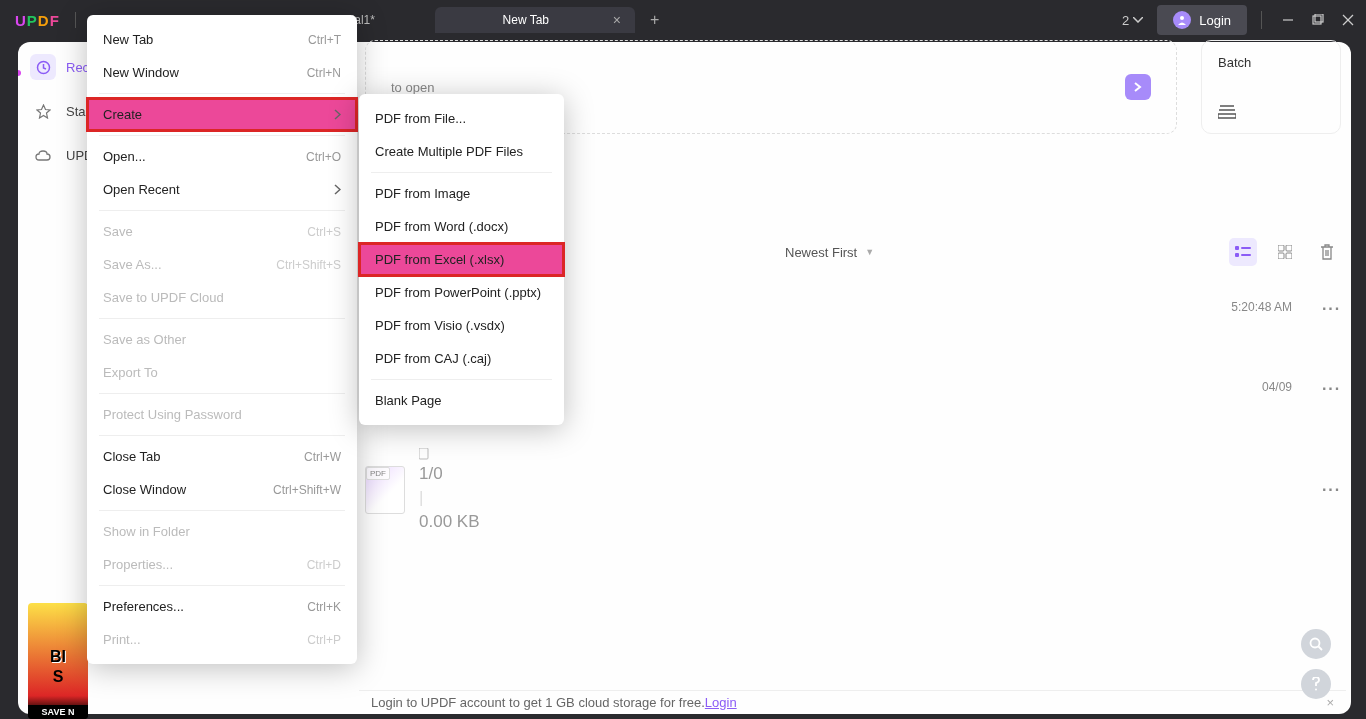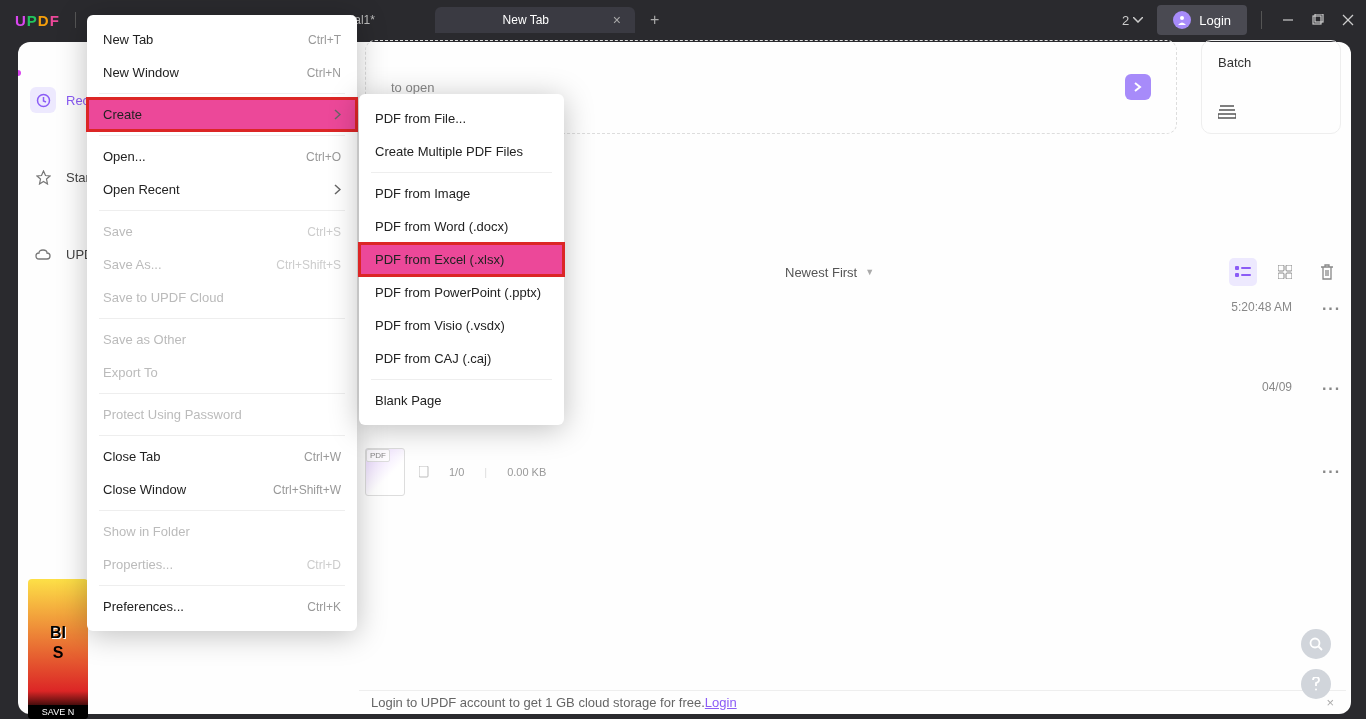--- a/index.html
+++ b/index.html
@@ -25,51 +25,51 @@
 .login-avatar { width: 18px; height: 18px; border-radius: 50%; background: #a78bfa; display: flex; align-items: center; justify-content: center; font-size: 10px; color: #fff; }
 .win-controls { display: flex; gap: 18px; color: #ccc; margin-left: 6px; }
 .win-ctrl { width: 12px; height: 12px; display: flex; align-items: center; justify-content: center; }
 .sep-vert { width: 1px; height: 18px; background: #555; }
 
 
 .main { position: absolute; top: 42px; left: 18px; right: 15px; bottom: 5px; background: #fefefe; border-radius: 12px; display: flex; overflow: hidden; }
 .dot-indicator { position: absolute; left: -3px; top: 28px; width: 6px; height: 6px; border-radius: 50%; background: #d946ef; }
 
 .sidebar-wide { position: absolute; left: 30px; top: 54px; width: 80px; display: flex; flex-direction: column; gap: 18px; }
-.side-item { display: flex; align-items: center; gap: 10px; font-size: 13px; color: #444; margin-top: 33px; }
+.side-item { display: flex; align-items: center; gap: 10px; font-size: 13px; color: #444; }
 .side-icon { width: 26px; height: 26px; display: flex; align-items: center; justify-content: center; border-radius: 6px; }
 .side-icon.recent { background: #ede9fe; color: #8b5cf6; }
 .side-icon.star { color: #777; }
 .side-icon.cloud { color: #777; }
 .side-text.recent { color: #8b5cf6; }
 .top-cards { position: absolute; top: 40px; left: 365px; right: 25px; display: flex; gap: 24px; }
 .open-card { flex: 1; border: 1px dashed #ddd; border-radius: 10px; height: 94px; display: flex; align-items: center; justify-content: space-between; padding: 0 25px; color: #888; font-size: 13px; position: relative; }
 .open-card-arrow { width: 26px; height: 26px; background: #a78bfa; border-radius: 6px; display: flex; align-items: center; justify-content: center; color: #fff; font-weight: bold; }
 .batch-card { width: 140px; border: 1px solid #eee; border-radius: 10px; height: 94px; padding: 14px 16px; display: flex; flex-direction: column; justify-content: space-between; }
 .batch-title { font-size: 13px; color: #333; font-weight: 500; }
 .batch-icon { color: #555; }
 
-.list-header { position: absolute; top: 238px; left: 365px; right: 25px; display: flex; align-items: center; justify-content: flex-end; gap: 14px; margin-top: 20px; }
+.list-header { position: absolute; top: 238px; left: 365px; right: 25px; display: flex; align-items: center; justify-content: flex-end; gap: 14px; }
 .sort-dd { color: #555; font-size: 13px; margin-right: auto; margin-left: 420px; display: flex; align-items: center; gap: 8px;}
 .sort-dd .chev { color: #aaa; font-size: 9px; }
 .view-btn { width: 28px; height: 28px; display: flex; align-items: center; justify-content: center; border-radius: 5px; color: #888;}
 .view-btn.active { background: #ede9fe; color: #8b5cf6; }
 
 .file-row { position: absolute; left: 365px; right: 25px; display: flex; align-items: center; justify-content: space-between; }
 .file-row.r1 { top: 300px; }
 .file-row.r2 { top: 380px; }
 .file-row.r3 { top: 448px; }
 .file-meta { color: #888; font-size: 12px; display: flex; align-items: flex-start; gap: 30px; }
 .more-dots { color: #888; letter-spacing: 1px; font-size: 16px; font-weight: bold;}
 .file-time { width: 130px; text-align: right; }
 
 .pdf-thumb { width: 40px; height: 48px; border: 1px solid #ddd; border-radius: 3px; position: relative; background: linear-gradient(135deg, #e9d5ff 0%, #fff 60%); }
 .pdf-badge { position: absolute; top: 0px; left: 0px; font-size: 8px; color: #888; background: rgba(255,255,255,0.85); padding: 1px 3px; border-radius: 2px; border: 1px solid #ddd; }
 .r3-content { display: flex; align-items: center; gap: 14px; }
-.r3-info { color: #999; font-size: 11px; display: flex; gap: 20px; }
+.r3-info { color: #999; font-size: 17px; display: flex; gap: 4px; flex-direction: column; }
 .sep-pipe { color: #ddd; }
 
 
 .file-menu { position: absolute; top: 15px; left: 87px; width: 270px; background: #fff; border-radius: 6px; box-shadow: 0 4px 30px rgba(0,0,0,0.25); padding: 8px 0; z-index: 100; }
 .menu-item { display: flex; align-items: center; justify-content: space-between; padding: 9px 16px; font-size: 13px; color: #222; cursor: pointer; }
 .menu-item.disabled { color: #bbb; }
 .menu-item.highlighted { background: #ec4899; outline: 3px solid #dc2626; outline-offset: -2px; }
 .menu-shortcut { color: #999; font-size: 12px; }
 .menu-item.disabled .menu-shortcut { color: #ccc; }
 .menu-sep { height: 1px; background: #eee; margin: 4px 12px; }
@@ -77,24 +77,24 @@
 
 
 .submenu { position: absolute; top: 94px; left: 359px; width: 205px; background: #fff; border-radius: 6px; box-shadow: 0 4px 30px rgba(0,0,0,0.25); padding: 8px 0; z-index: 101; }
 
 
 .banner { position: absolute; bottom: 5px; left: 359px; right: 20px; height: 24px; display: flex; align-items: center; padding: 0 12px; font-size: 13px; color: #666; border-top: 1px solid #eee; }
 .banner a { color: #8b5cf6; text-decoration: underline; }
 .banner-close { margin-left: auto; color: #aaa; }
 
 
-.promo { position: absolute; bottom: 0px; left: 28px; width: 60px; height: 140px; background: linear-gradient(180deg, #fde047 0%, #dc2626 80%, #000 95%); border-radius: 4px; overflow: hidden; display: flex; flex-direction: column; justify-content: flex-end; align-items: center; color: #fff;}
+.promo { position: absolute; bottom: 0px; left: 28px; width: 60px; height: 116px; background: linear-gradient(180deg, #fde047 0%, #dc2626 80%, #000 95%); border-radius: 4px; overflow: hidden; display: flex; flex-direction: column; justify-content: flex-end; align-items: center; color: #fff;}
 .promo-big { font-weight: 900; font-size: 16px; color: #000; text-shadow: 1px 1px #fff; position: absolute; top: 45px; }
 .promo-sa { font-weight: 900; font-size: 16px; color: #000; position: absolute; top: 65px; }
-.promo-save { background: #000; width: 100%; text-align: center; font-size: 9px; padding: 2px; font-weight: 400; }
+.promo-save { background: #000; width: 100%; text-align: center; font-size: 9px; padding: 2px; font-weight: 700; }
 
 
 .float-btn { position: absolute; right: 35px; width: 30px; height: 30px; border-radius: 50%; background: #d1d5db; display: flex; align-items: center; justify-content: center; color: #fff; }
 .float-search { bottom: 60px; }
 .float-help { bottom: 20px; }
 
 svg { display: block; }
 </style>
 </head>
 <body>
@@ -333,20 +333,24 @@
     </div>
     <div class="menu-item disabled">
       <span>Properties...</span>
       <span class="menu-shortcut">Ctrl+D</span>
     </div>
     <div class="menu-sep"></div>
     <div class="menu-item">
       <span>Preferences...</span>
       <span class="menu-shortcut">Ctrl+K</span>
     </div>
+    <div class="menu-item disabled">
+      <span>Print...</span>
+      <span class="menu-shortcut">Ctrl+P</span>
+    </div>
   </div>
 
 <div class="submenu" id="create-submenu">
     <div class="menu-item">
       <span>PDF from File...</span>
     </div>
     <div class="menu-item">
       <span>Create Multiple PDF Files</span>
     </div>
     <div class="menu-sep"></div>

